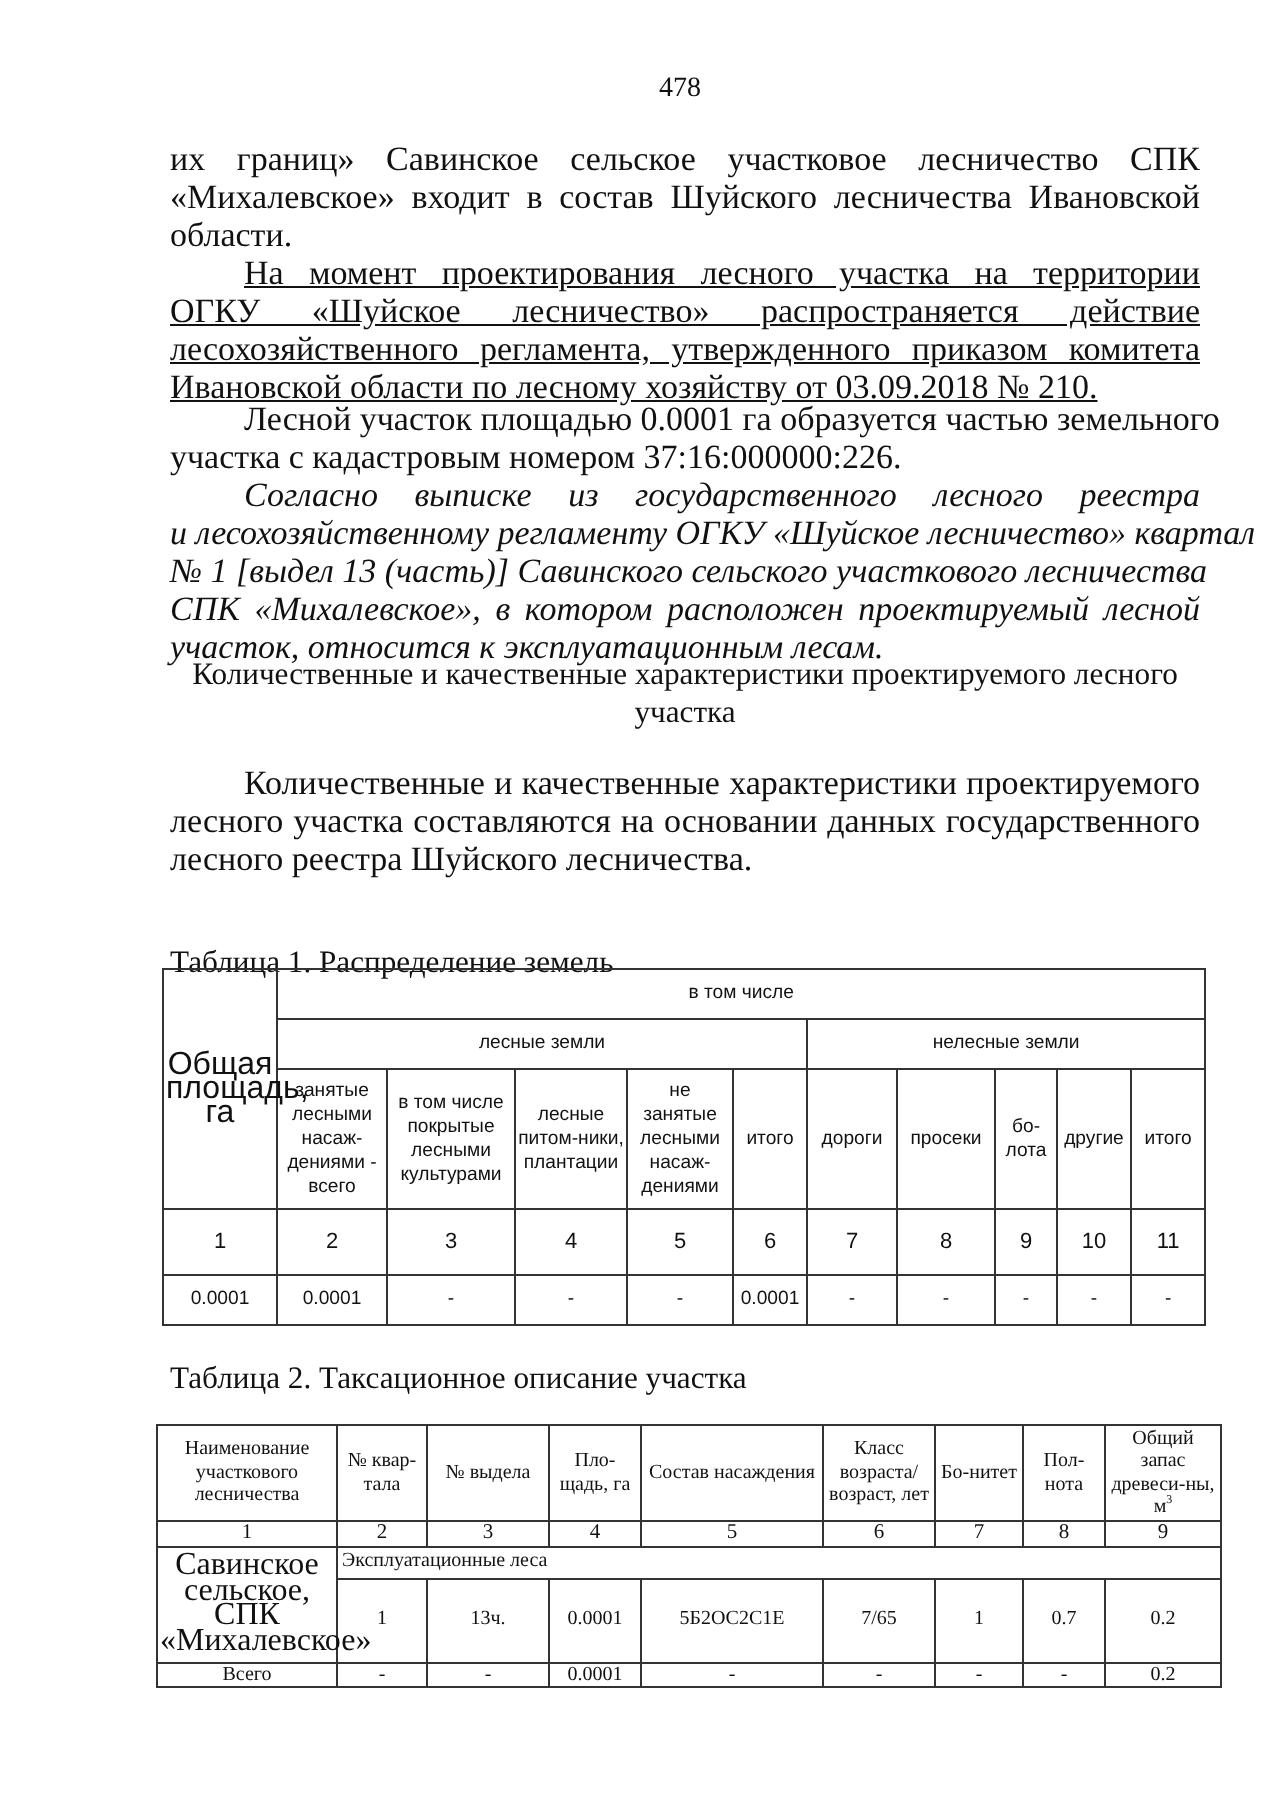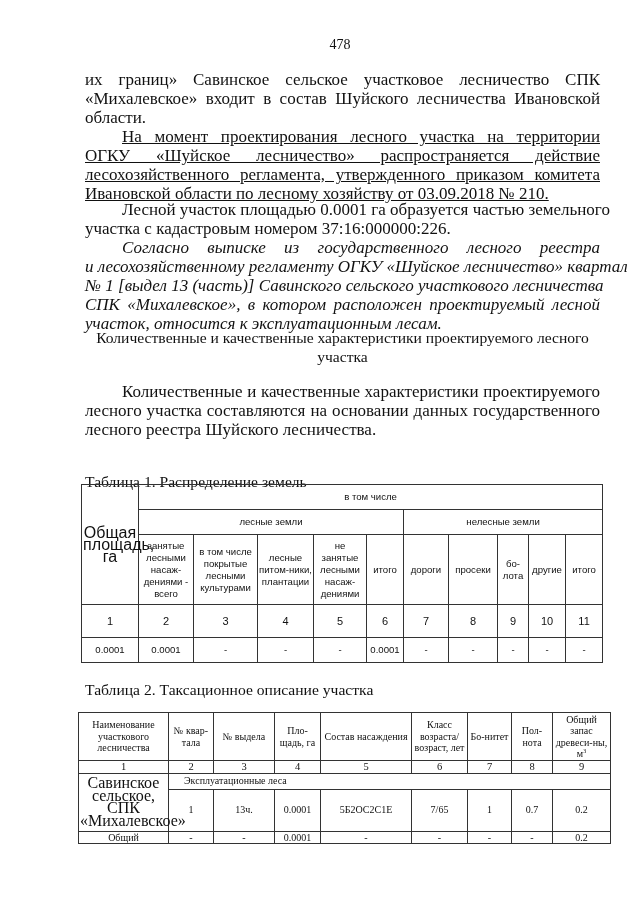--- a/index.html
+++ b/index.html
@@ -167,34 +167,34 @@
     <td class="num">3</td>
     <td class="num">4</td>
     <td class="num">5</td>
     <td class="num">6</td>
     <td class="num">7</td>
     <td class="num">8</td>
     <td class="num">9</td>
   </tr>
   <tr style="height:16px;">
     <td rowspan="2" style="font-size:16px;line-height:12.5px;">Савинское сельское, СПК «Михалевское»</td>
-    <td colspan="8" class="left" style="padding-left:15px;border-top-color:#333;">Эксплуатационные леса</td>
+    <td colspan="8" class="left" style="padding-left:2px;border-top-color:#333;">Эксплуатационные леса</td>
   </tr>
   <tr style="height:42px;">
     <td>1</td>
     <td>13ч.</td>
     <td>0.0001</td>
     <td>5Б2ОС2С1Е</td>
     <td>7/65</td>
     <td>1</td>
     <td>0.7</td>
     <td>0.2</td>
   </tr>
   <tr style="height:12px;">
-    <td>Общий</td>
+    <td>Всего</td>
     <td>-</td>
     <td>-</td>
     <td>0.0001</td>
     <td>-</td>
     <td>-</td>
     <td>-</td>
     <td>-</td>
     <td>0.2</td>
   </tr>
 </tbody>

